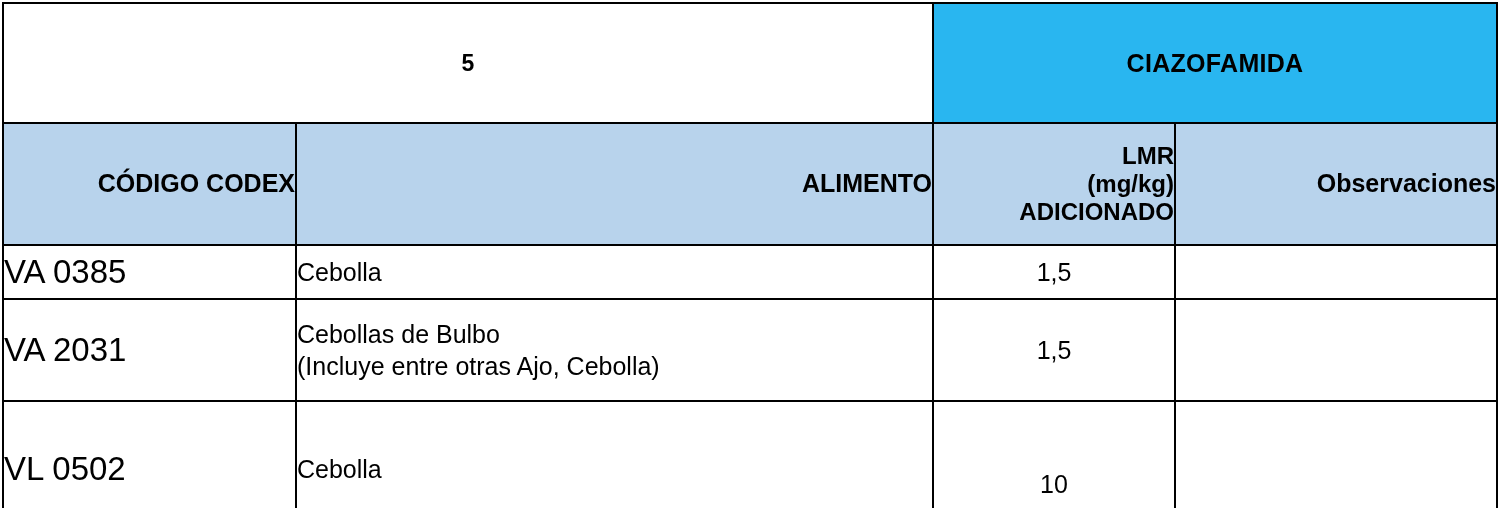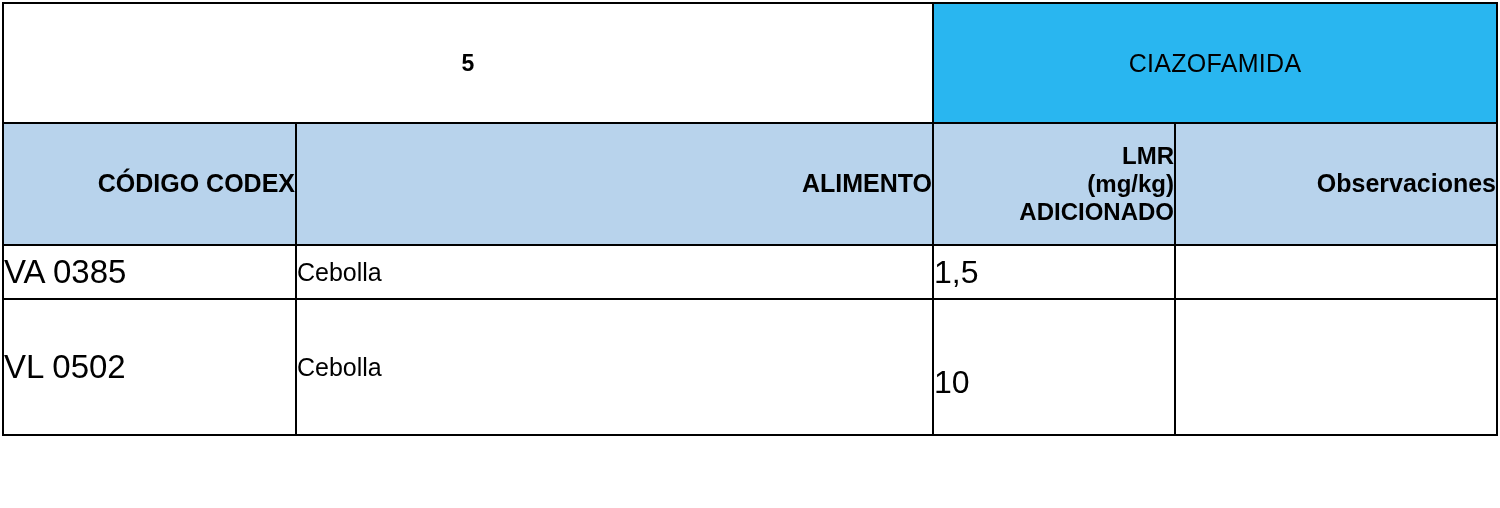--- a/index.html
+++ b/index.html
@@ -42,21 +42,21 @@
     height: 118px;
     background: #ffffff;
     text-align: center;
     font-weight: bold;
     font-size: 23px;
   }
   .banner-right {
     height: 118px;
     background: #29B6F0;
     text-align: center;
-    font-weight: normal;
+    font-weight: bold;
     font-size: 25px;
     letter-spacing: 0.3px;
   }
   
   .hdr {
     background: #B8D3EC;
     text-align: right;
     font-weight: bold;
     font-size: 25px;
     height: 120px;
@@ -76,22 +76,22 @@
     margin-left: 25px;
   }
   td.food-cell {
     font-size: 25px;
     padding: 6px 8px 6px 12px;
     vertical-align: top;
     line-height: 1.28;
     margin-top: 13px;
   }
   td.lmr-cell {
-    font-size: 32px;
-    text-align: left;
+    font-size: 25px;
+    text-align: center;
     padding: 6px 18px 6px 6px;
     vertical-align: bottom;
   }
   td.obs-cell {
     font-size: 25px;
     padding: 6px 10px;
   }
   .row-1 td { height: 52px; }
   .row-2 td { height: 100px; }
   .row-3 td { height: 104px; }
@@ -127,20 +127,29 @@
 
       <tr class="row-1">
         <td class="code-cell">VA 0385</td>
         <td class="food-cell">
           <span class="food-line">Cebolla</span>
         </td>
         <td class="lmr-cell">1,5</td>
         <td class="obs-cell"></td>
       </tr>
 
+      <tr class="row-2">
+        <td class="code-cell">VA 2031</td>
+        <td class="food-cell">
+          <span class="food-line">Cebollas de Bulbo</span>
+          <span class="food-line">(Incluye entre otras Ajo, Cebolla)</span>
+        </td>
+        <td class="lmr-cell">1,5</td>
+        <td class="obs-cell"></td>
+      </tr>
 
       <tr class="row-3">
         <td class="code-cell">VL 0502</td>
         <td class="food-cell">
           <span class="food-line">Cebolla</span>
         </td>
         <td class="lmr-cell">10</td>
         <td class="obs-cell"></td>
       </tr>
     </tbody>

